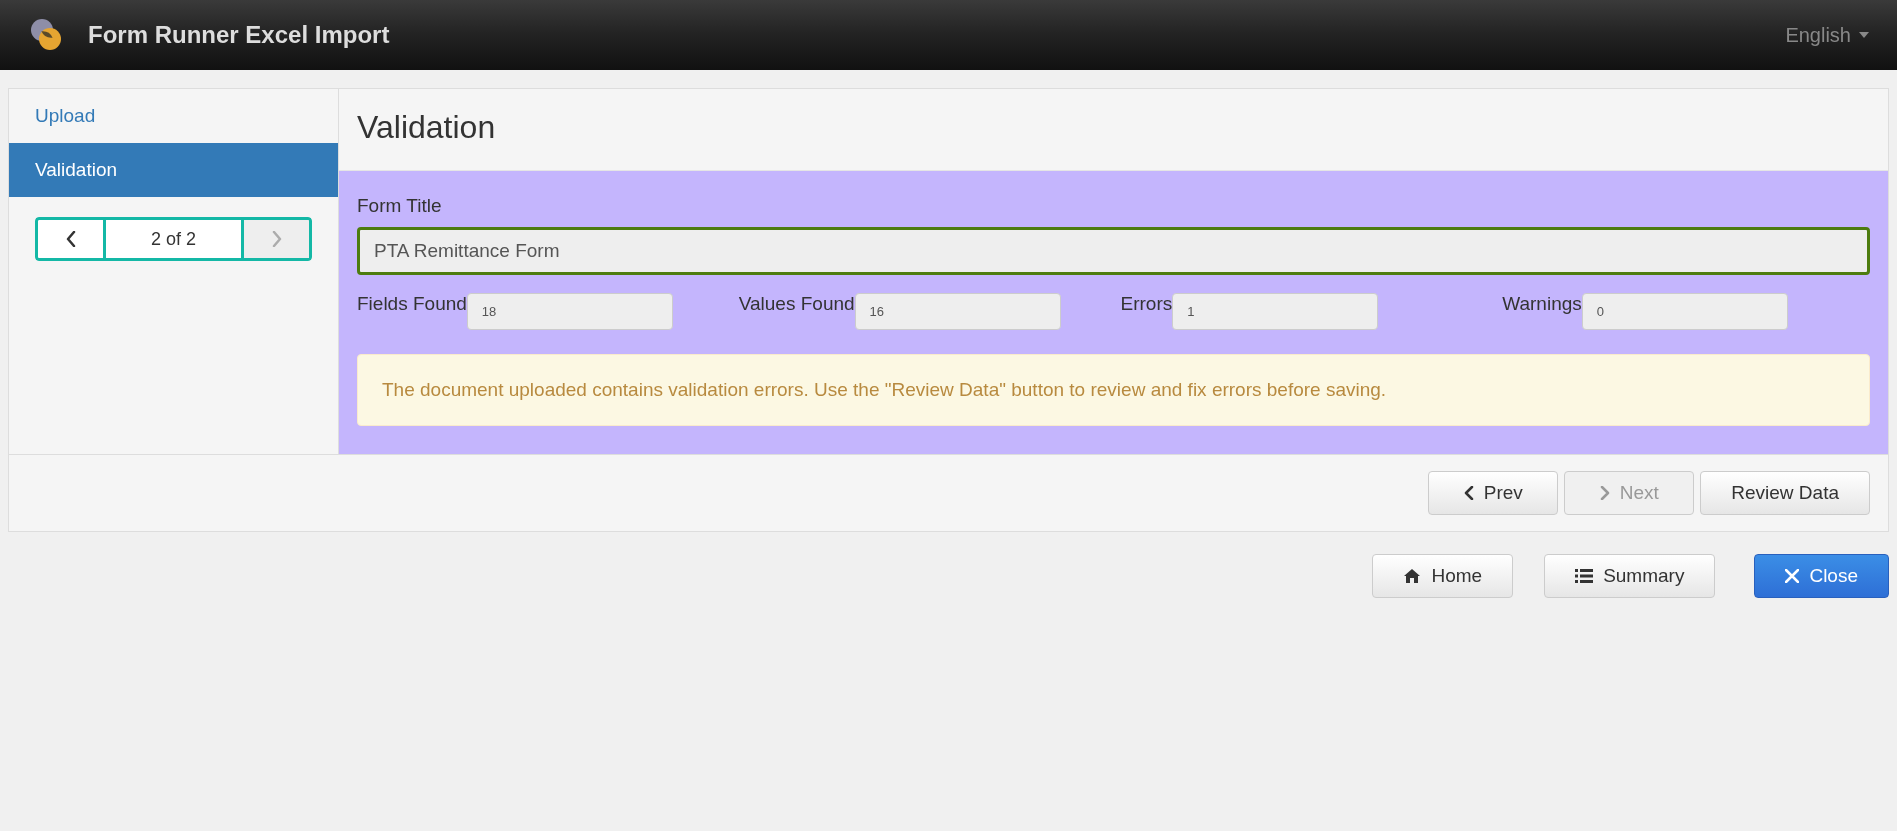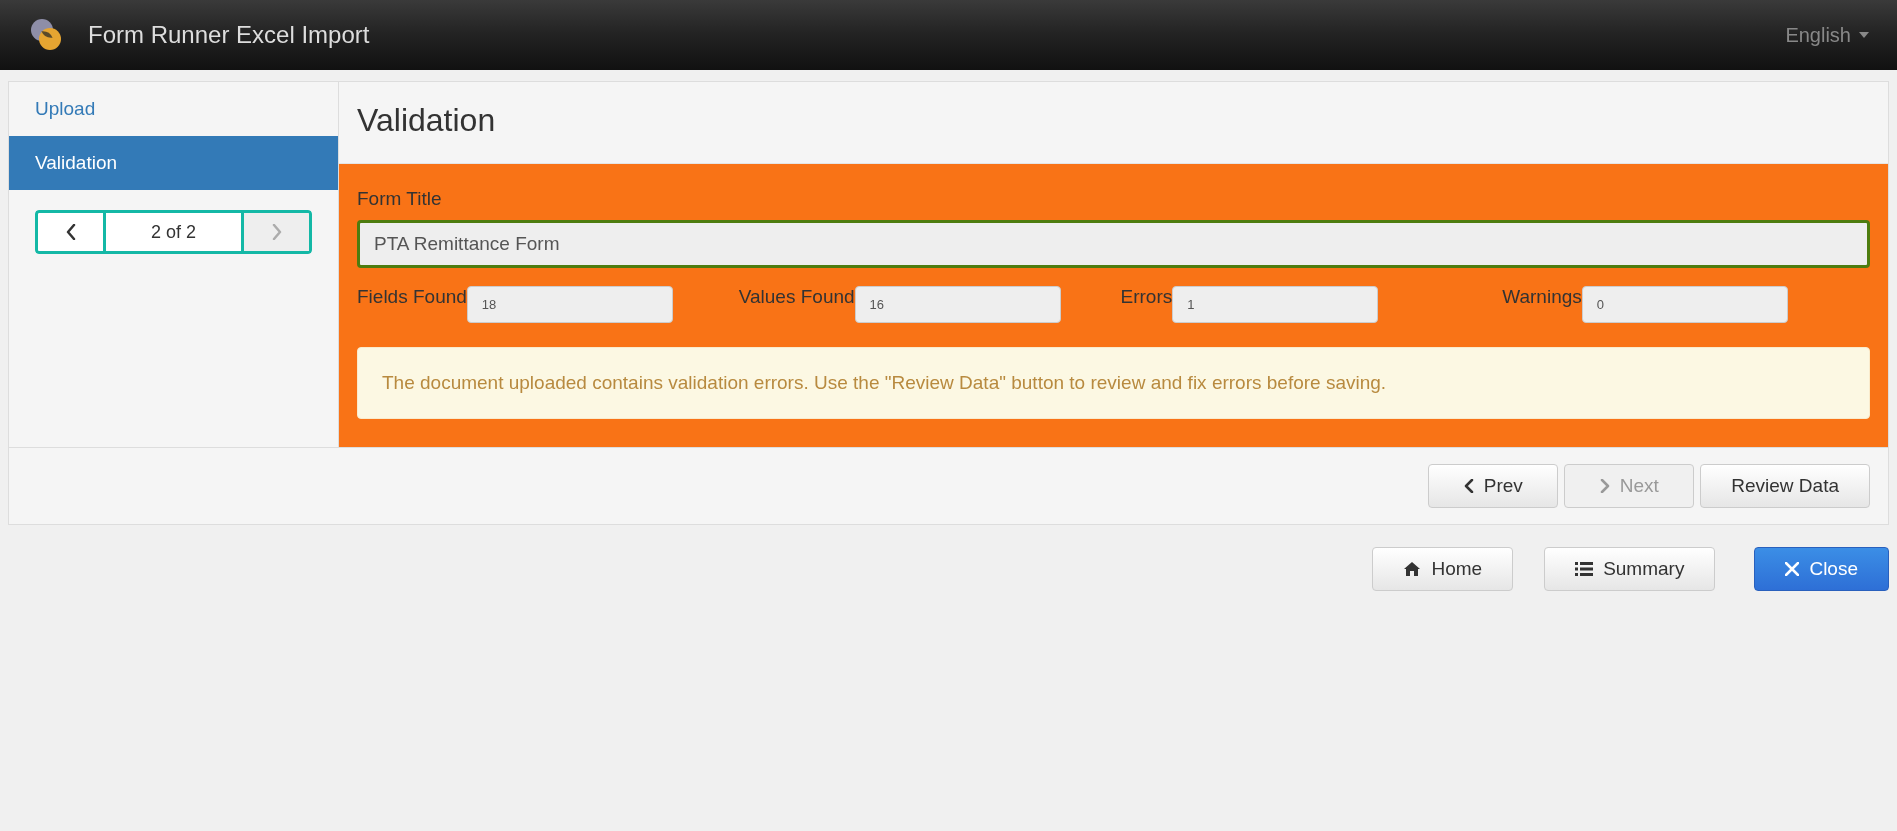--- a/index.html
+++ b/index.html
@@ -24,38 +24,38 @@
 }
 .logo {
   width: 36px;
   height: 36px;
   position: relative;
 }
 .logo svg { display: block; }
 .app-title {
   color: #ddd;
   font-size: 24px;
-  font-weight: 400;
+  font-weight: 700;
 }
 .lang-select {
   color: #888;
   font-size: 20px;
   display: flex;
   align-items: center;
   gap: 8px;
   cursor: pointer;
 }
 .lang-caret {
   width: 0; height: 0;
   border-left: 5px solid transparent;
   border-right: 5px solid transparent;
   border-top: 6px solid #888;
 }
 .container {
-  margin: 11px 8px 0 8px;
+  margin: 18px 8px 0 8px;
   background: #fff;
   border: 1px solid #ddd;
   display: flex;
 }
 .sidebar {
   width: 330px;
   background: #f5f5f5;
   border-right: 1px solid #ddd;
 }
 .sidebar-item {
@@ -104,21 +104,21 @@
   border-bottom: 1px solid #e5e5e5;
   padding: 20px 18px 24px 18px;
 }
 .main-title {
   font-size: 32px;
   font-weight: 400;
   color: #333;
 }
 .main-body {
   padding: 24px 18px 28px 18px;
-  background: #f97316;
+  background: #c4b5fd;
 }
 .field-label {
   font-size: 19px;
   color: #333;
   margin-bottom: 10px;
 }
 .text-input {
   width: 100%;
   padding: 10px 14px;
   font-size: 19px;

